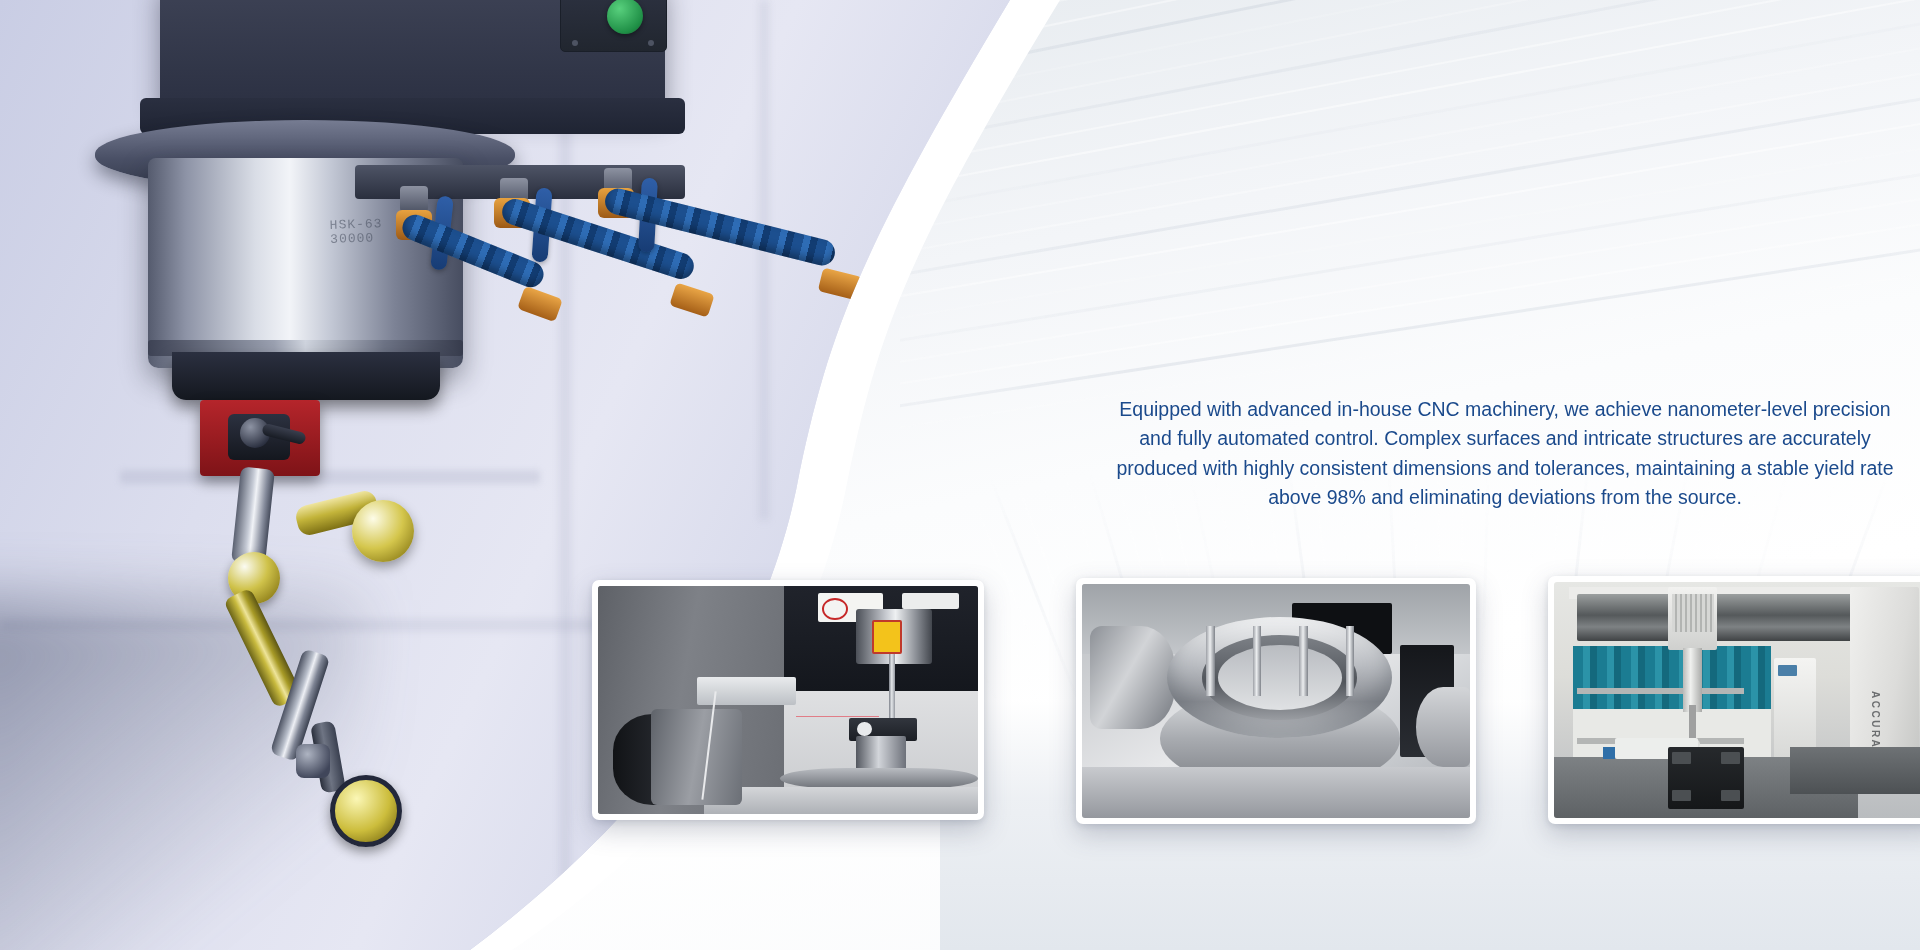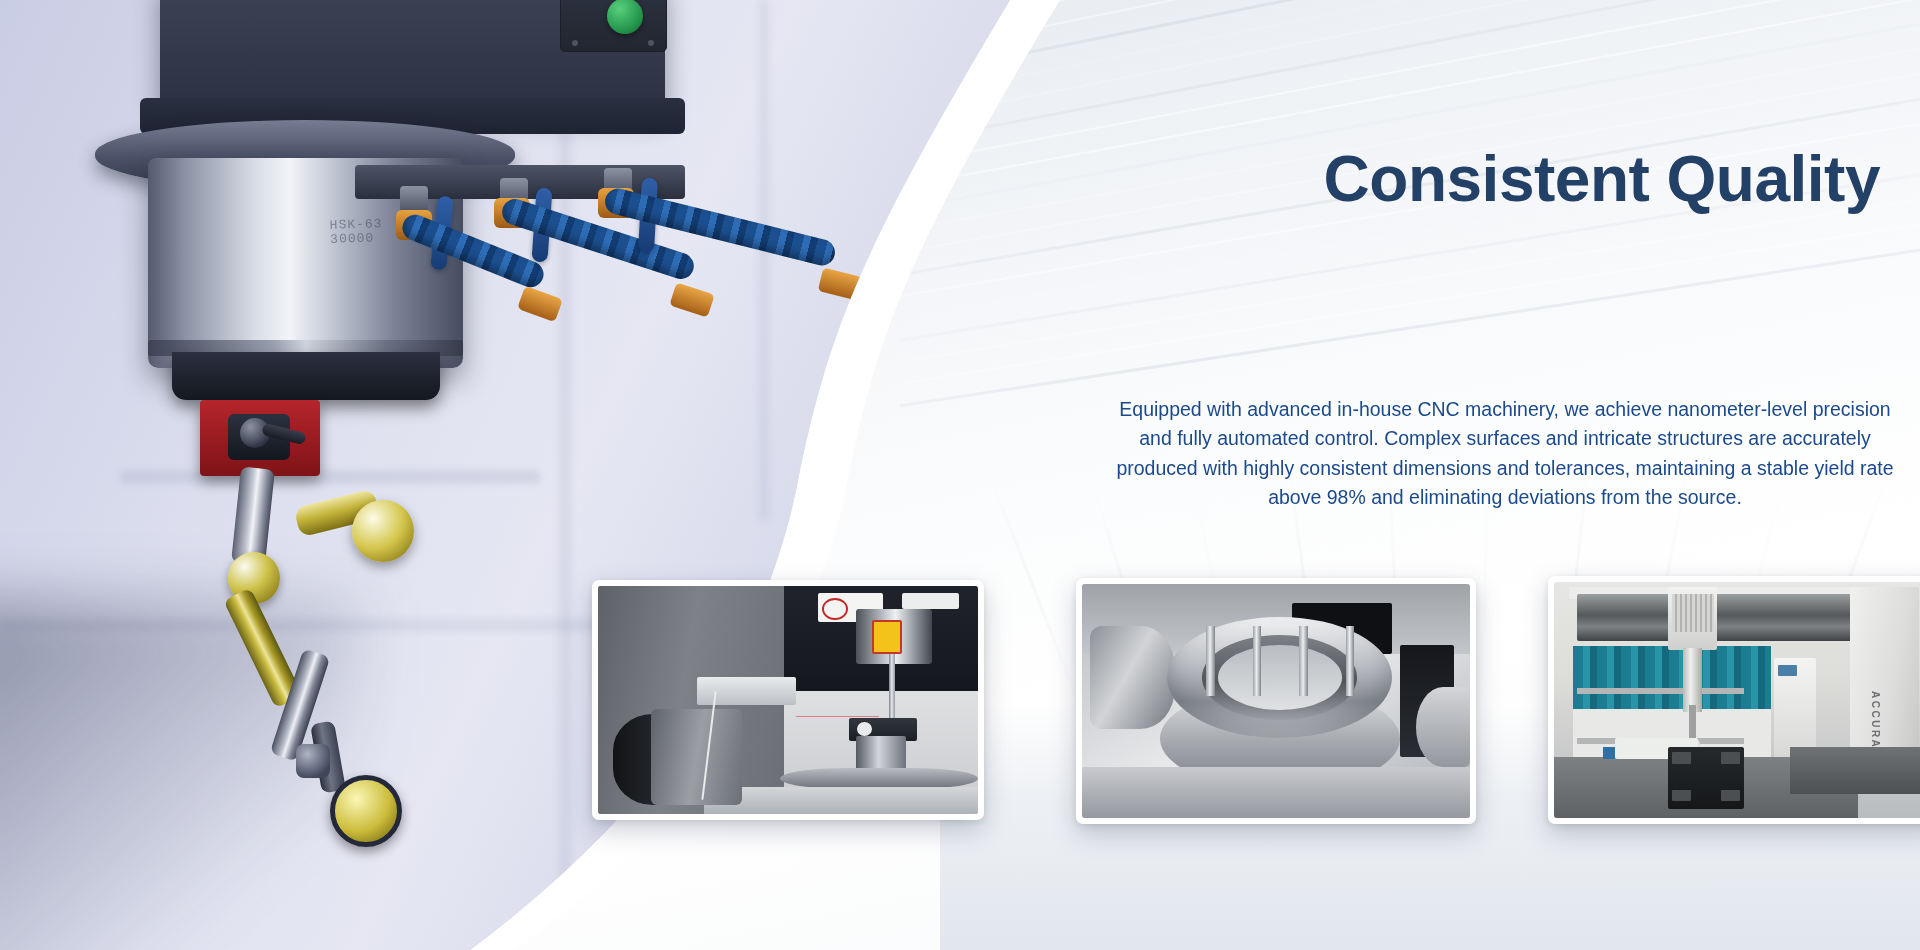--- a/index.html
+++ b/index.html
@@ -344,21 +344,20 @@
 
       <div class="valve" style="left:604px;top:168px;"></div>
       <div class="handle" style="left:640px;top:178px;transform:rotate(3deg);"></div>
       <div class="brass" style="left:598px;top:188px;"></div>
       <div class="hose" style="left:602px;top:214px;width:236px;transform:rotate(14deg);"></div>
       <div class="tip" style="left:820px;top:272px;transform:rotate(14deg);"></div>
     </div>
   </div>
 
   <h1 class="headline">
-    <span class="l2">Consistent Quality</span>
   </h1>
 
   <p class="body-copy">Equipped with advanced in-house CNC machinery, we achieve nanometer-level precision and fully automated control. Complex surfaces and intricate structures are accurately produced with highly consistent dimensions and tolerances, maintaining a stable yield rate above 98% and eliminating deviations from the source.</p>
 
   <div class="thumb t1">
     <div class="pic p1">
       <div class="leftpanel"></div>
       <div class="darkpanel"></div>
       <div class="lightpanel"></div>
       <div class="sticker"></div>

